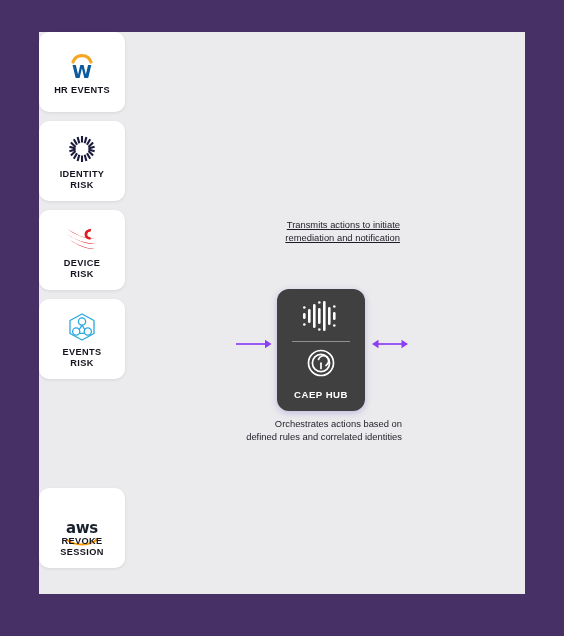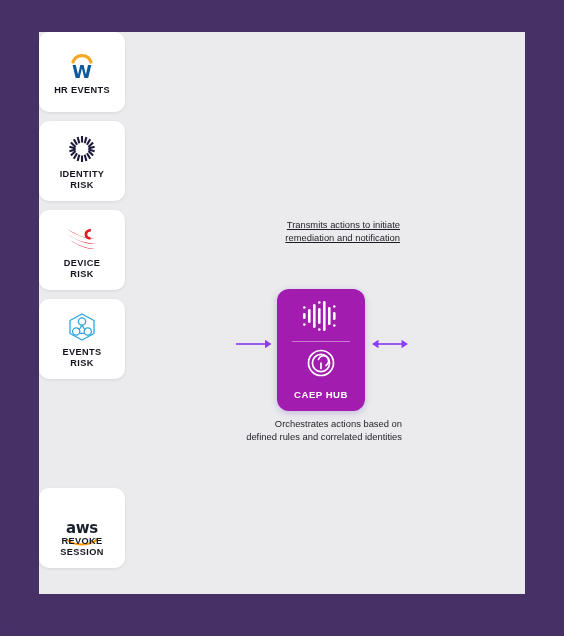--- a/index.html
+++ b/index.html
@@ -58,21 +58,21 @@
     text-align: center;
     line-height: 11px;
     white-space: pre-line;
   }
 
   
   #hub {
     position: absolute;
     left: 238px; top: 257px;
     width: 88px; height: 122px;
-    background: #a21caf;
+    background: #404040;
     border-radius: 12px;
     display: flex;
     flex-direction: column;
     align-items: center;
     justify-content: center;
     box-shadow: 0 2px 7px rgba(80,40,180,0.25);
   }
   #hub-divider {
     width: 58px; height: 1px;
     background: rgba(255,255,255,0.42);

